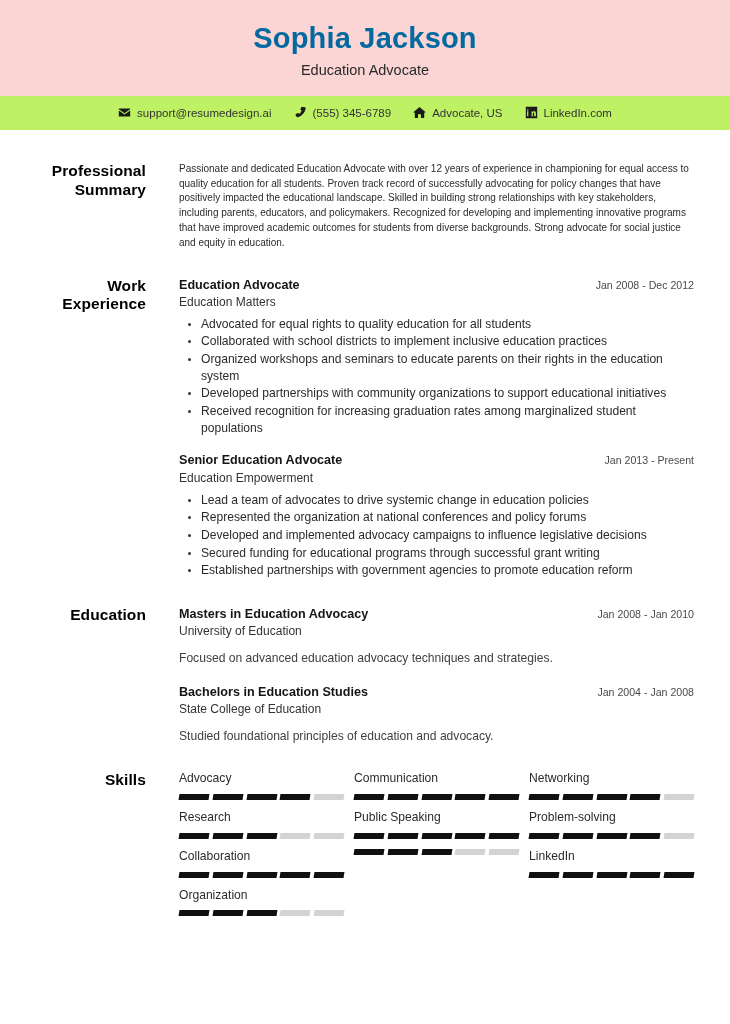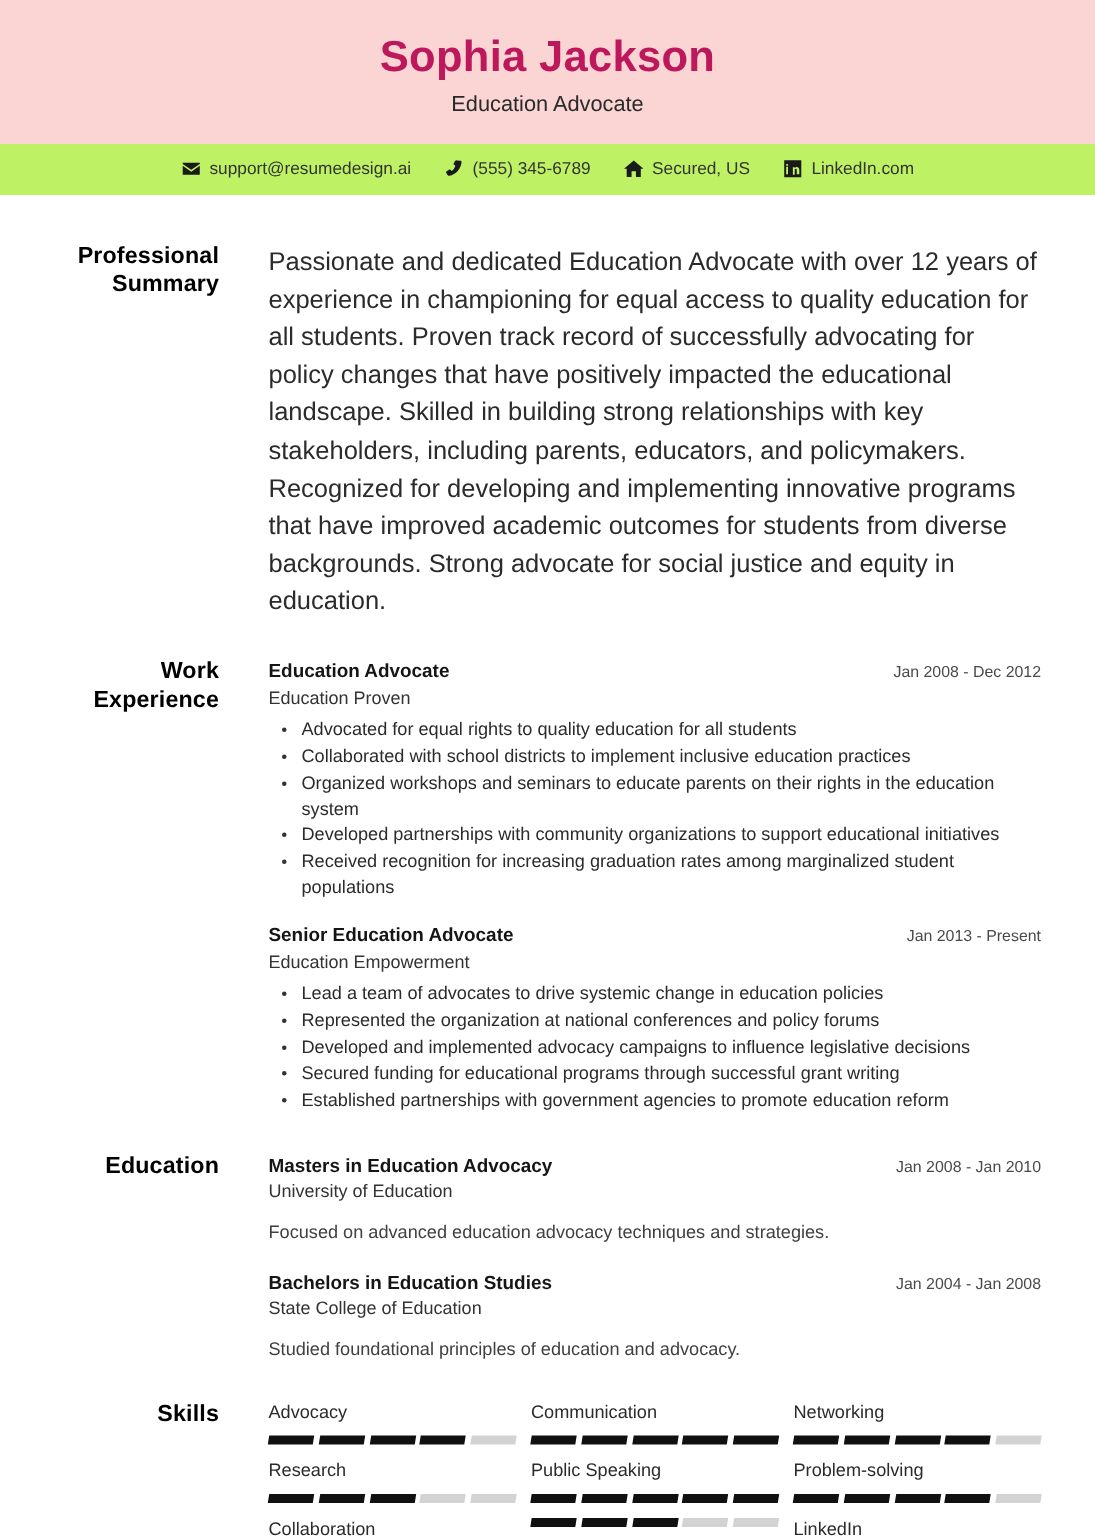--- a/index.html
+++ b/index.html
@@ -21,21 +21,21 @@
 
   
   .header-band {
     background: #fbd4d4;
     padding: 22px 0 16px 0;
     text-align: center;
   }
   .name {
     font-size: 29px;
     font-weight: bold;
-    color: #be185d;
+    color: #0369a1;
     letter-spacing: 0.2px;
     line-height: 1.15;
   }
   .job-title {
     font-size: 14.5px;
     color: #2a2a2a;
     margin-top: 7px;
     line-height: 1.2;
   }
 
@@ -85,21 +85,21 @@
     color: #000000;
     line-height: 1.22;
     letter-spacing: 0.1px;
   }
   .sec-body {
     flex: 1 1 auto;
     padding-left: 33px;
   }
 
   .summary-text {
-    font-size: 17px;
+    font-size: 10px;
     line-height: 1.48;
     color: #2b2b2b;
     text-align: left;
   }
 
   
   .entry { margin-bottom: 16px; }
   .entry:last-child { margin-bottom: 0; }
 
   .entry-head {
@@ -210,21 +210,21 @@
           </svg>
       </span>
       <span>(555) 345-6789</span>
     </div>
     <div class="contact-item">
       <span class="ic">
         <svg width="13" height="13" viewBox="0 0 16 16" fill="currentColor">
             <path d="M8 1.3 0 8h2.2v6.7h4V10h3.6v4.7h4V8H16L8 1.3z"></path>
           </svg>
       </span>
-      <span>Secured, US</span>
+      <span>Advocate, US</span>
     </div>
     <div class="contact-item">
       <span class="ic">
         <svg width="13" height="13" viewBox="0 0 16 16" fill="currentColor">
             <path d="M1 1h14v14H1V1zm3.1 11.6V6.4H2.6v6.2h1.5zM3.4 5.7c.5 0 .9-.4.9-.9s-.4-.8-.9-.8-.9.4-.9.8.4.9.9.9zm10 6.9V9.1c0-1.7-.9-2.5-2.1-2.5-1 0-1.4.5-1.7 1v-.9H8.1c0 .4 0 6.2 0 6.2h1.5V9.1c0-.2 0-.3.1-.4.1-.3.4-.6.8-.6.6 0 .8.4.8 1.1v3.4h1.5z"></path>
           </svg>
       </span>
       <span>LinkedIn.com</span>
     </div>
   </div>
@@ -239,21 +239,21 @@
     </div>
 
     <div class="section">
       <div class="sec-label">Work Experience</div>
       <div class="sec-body" id="work-body">
           <div class="entry">
             <div class="entry-head">
               <div class="entry-role">Education Advocate</div>
               <div class="entry-date">Jan 2008 - Dec 2012</div>
             </div>
-            <div class="entry-org">Education Proven</div>
+            <div class="entry-org">Education Matters</div>
             <ul class="bullets">
               <li>Advocated for equal rights to quality education for all students</li>
               <li>Collaborated with school districts to implement inclusive education practices</li>
               <li>Organized workshops and seminars to educate parents on their rights in the education system</li>
               <li>Developed partnerships with community organizations to support educational initiatives</li>
               <li>Received recognition for increasing graduation rates among marginalized student populations</li>
             </ul>
           </div>
           <div class="entry">
             <div class="entry-head">

